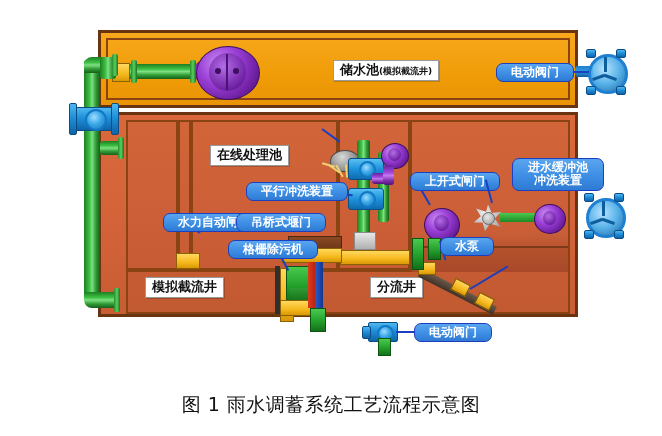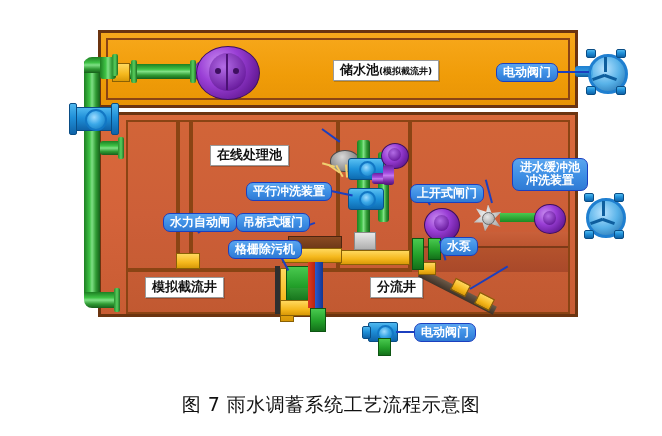--- a/index.html
+++ b/index.html
@@ -141,21 +141,21 @@
     font-family:"DejaVu Sans","Liberation Sans",sans-serif;
   }
   .callout{
     background:linear-gradient(180deg,#5aa5ef 0%,#3d8ee4 55%,#2f7ad4 100%);
     border:1.5px solid #1b3fbf;
     border-radius:7px;
     color:#ffffff;
     font-weight:bold;
     font-size:12px;
     line-height:1.12;
-    padding:2px 6px;
+    padding:2px 14px;
     white-space:nowrap;
     text-align:center;
     font-family:"DejaVu Sans","Liberation Sans",sans-serif;
   }
   .callout.two{white-space:normal;}
   .leader{
     background:#1b3fbf;
     transform-origin:0 50%;
     height:2px;
   }
@@ -286,21 +286,21 @@
   <div class="abs greenbox" style="left:310px;top:308px;width:14px;height:22px;"></div>
 
   <div class="abs leader" style="left:278px;top:250px;width:22px;transform:rotate(62deg);"></div>
   <div class="abs callout" style="left:228px;top:240px;">格栅除污机</div>
 
   <div class="abs wheel" style="left:424px;top:208px;width:34px;height:32px;"></div>
   <div class="abs wheel-hub" style="left:434px;top:215px;width:15px;height:16px;"></div>
   <div class="abs greenbox" style="left:428px;top:238px;width:11px;height:20px;"></div>
 
   <div class="abs leader" style="left:430px;top:204px;width:22px;transform:rotate(-120deg);"></div>
-  <div class="abs callout" style="left:410px;top:172px;margin-top:12px;">上开式闸门</div>
+  <div class="abs callout" style="left:410px;top:172px;">上开式闸门</div>
 
   <div class="abs leader" style="left:440px;top:240px;width:20px;transform:rotate(74deg);"></div>
   <div class="abs callout" style="left:440px;top:237px;">水泵</div>
 
   <div class="abs starflush" style="left:473px;top:204px;width:28px;height:26px;clip-path:polygon(50% 0%,62% 32%,95% 28%,72% 52%,92% 82%,56% 70%,40% 98%,32% 66%,2% 66%,26% 44%,10% 16%,44% 28%);"></div>
   <div class="abs" style="left:482px;top:212px;width:11px;height:11px;border-radius:50%;background:radial-gradient(circle at 40% 35%,#e8e8e8,#9a9a9a);border:1px solid #6a6a6a;"></div>
   <div class="abs" style="left:500px;top:213px;width:36px;height:9px;background:linear-gradient(180deg,#49c94f,#1c8a22);"></div>
   <div class="abs wheel" style="left:534px;top:204px;width:30px;height:28px;"></div>
   <div class="abs wheel-hub" style="left:543px;top:211px;width:13px;height:14px;"></div>
 
@@ -328,15 +328,15 @@
   <div class="abs leader" style="left:470px;top:288px;width:44px;transform:rotate(-31deg);"></div>
 
   <div class="abs bluevalve-body" style="left:368px;top:322px;width:28px;height:18px;"></div>
   <div class="abs bluevalve-ring" style="left:377px;top:325px;width:13px;height:13px;"></div>
   <div class="abs bluevalve-body" style="left:362px;top:326px;width:7px;height:11px;"></div>
   <div class="abs greenbox" style="left:378px;top:338px;width:11px;height:16px;"></div>
 
   <div class="abs leader" style="left:396px;top:331px;width:20px;"></div>
   <div class="abs callout" style="left:414px;top:323px;">电动阀门</div>
 
-  <div class="abs caption">图 7  雨水调蓄系统工艺流程示意图</div>
+  <div class="abs caption">图 1  雨水调蓄系统工艺流程示意图</div>
 
 </div>
 
 </body></html>

